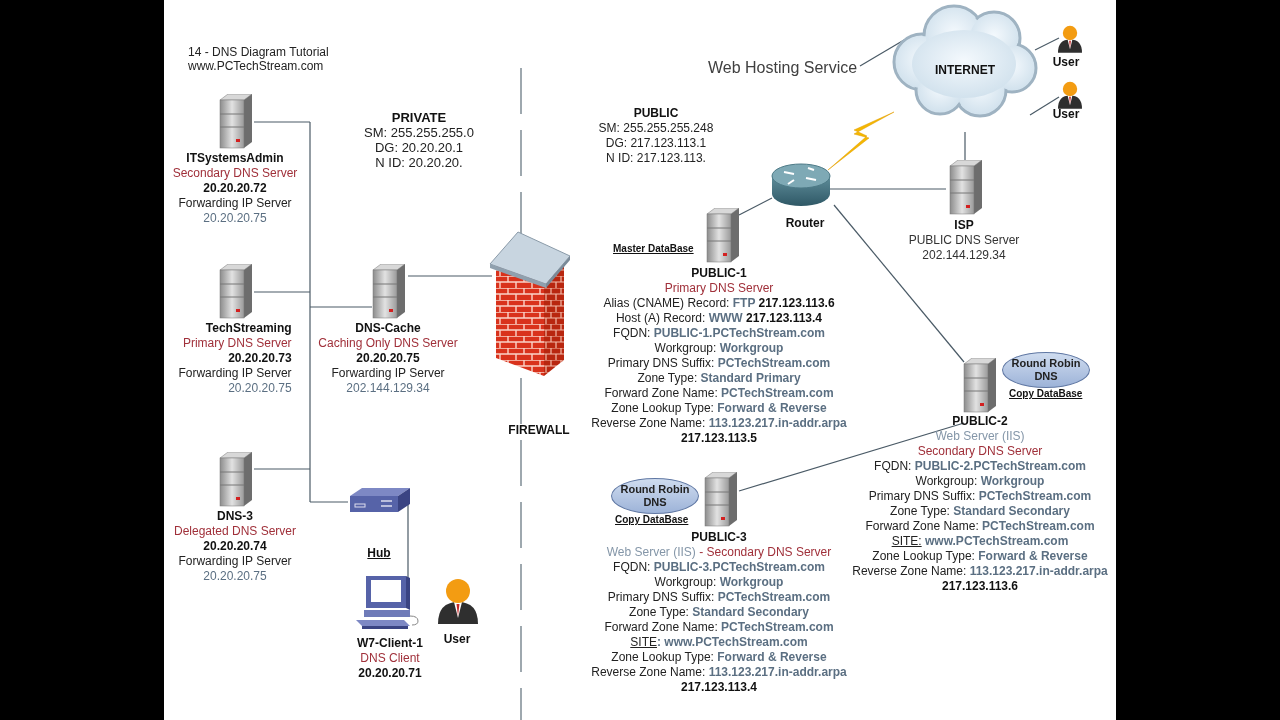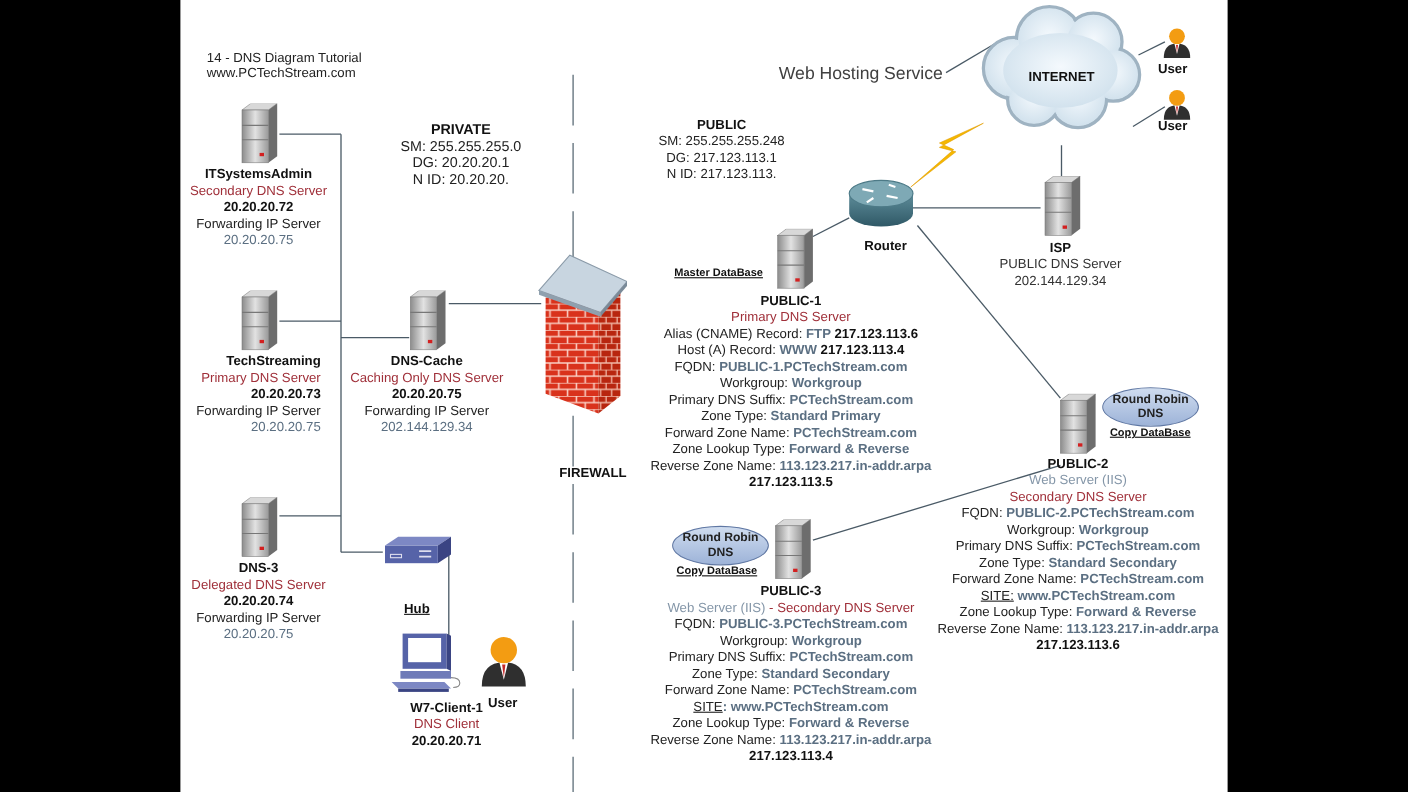--- a/index.html
+++ b/index.html
@@ -155,21 +155,21 @@
 
   <svg class="icon" style="left:190px; top:574px;" width="72" height="58" viewBox="0 0 72 58">
     <rect x="12" y="2" width="40" height="32" fill="#5663a8"></rect>
     <rect x="17" y="6" width="30" height="22" fill="#fff"></rect>
     <polygon points="52,2 56,4 56,36 52,34" fill="#3a4483"></polygon>
     <rect x="10" y="36" width="46" height="7" fill="#6f7bb8"></rect>
     <polygon points="2,46 50,46 56,52 8,52" fill="#7d88c4"></polygon>
     <rect x="8" y="52" width="46" height="3" fill="#3a4483"></rect>
     <path d="M56,42 q8,0 8,5 q0,4 -6,4" fill="none" stroke="#888" stroke-width="1"></path>
   </svg>
-  <div class="block" style="left:242px; top:636px;">
+  <div class="block" style="left:226px; top:636px;">
     <div class="b">W7-Client-1</div>
     <div class="red">DNS Client</div>
     <div class="b">20.20.20.71</div>
   </div>
 
   <svg class="icon" style="left:272px; top:576px;" width="44" height="50" viewBox="0 0 44 50">
     <path d="M2,48 Q2,26 22,26 Q42,26 42,48 Z" fill="#2f2f2f"></path>
     <polygon points="18,26 26,26 22,42" fill="#fff"></polygon>
     <polygon points="20.5,28 23.5,28 22,40" fill="#c62828"></polygon>
     <circle cx="22" cy="15" r="12" fill="#f39c12"></circle>

